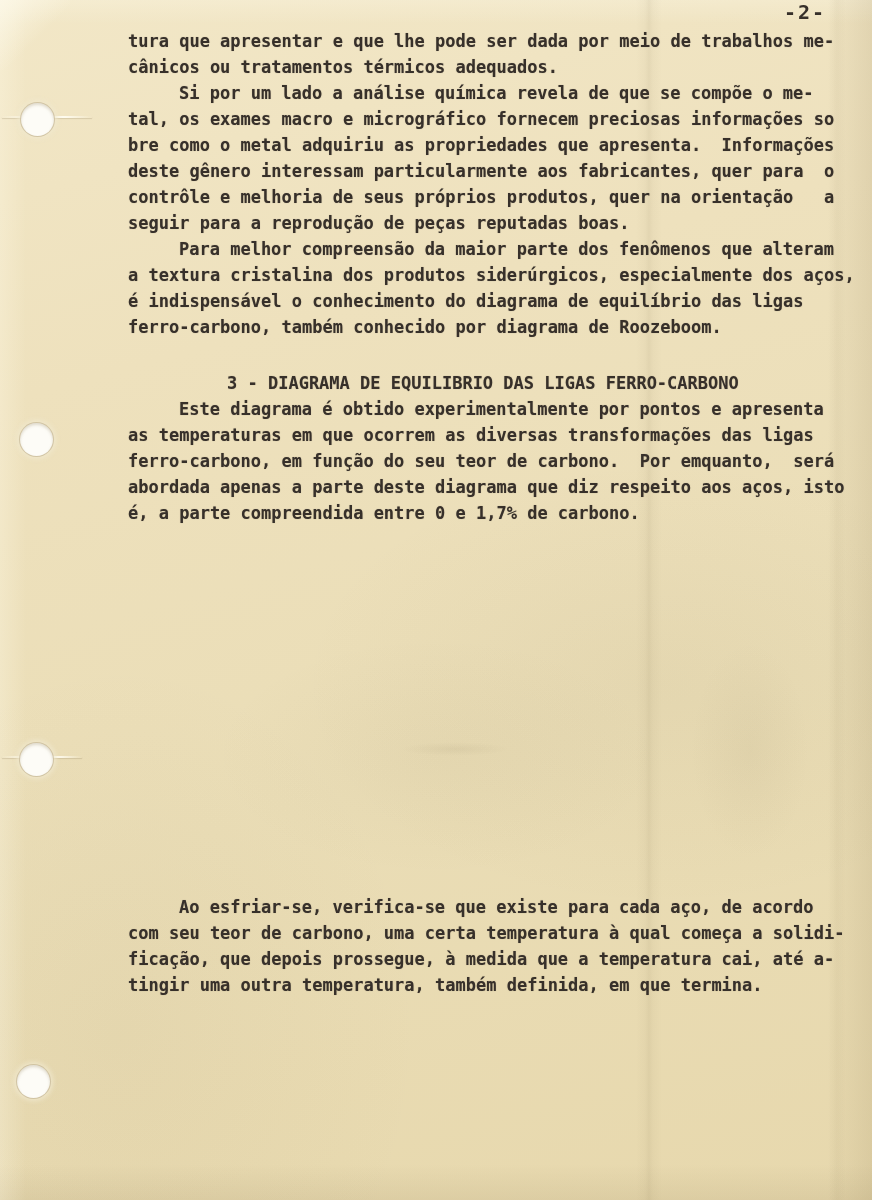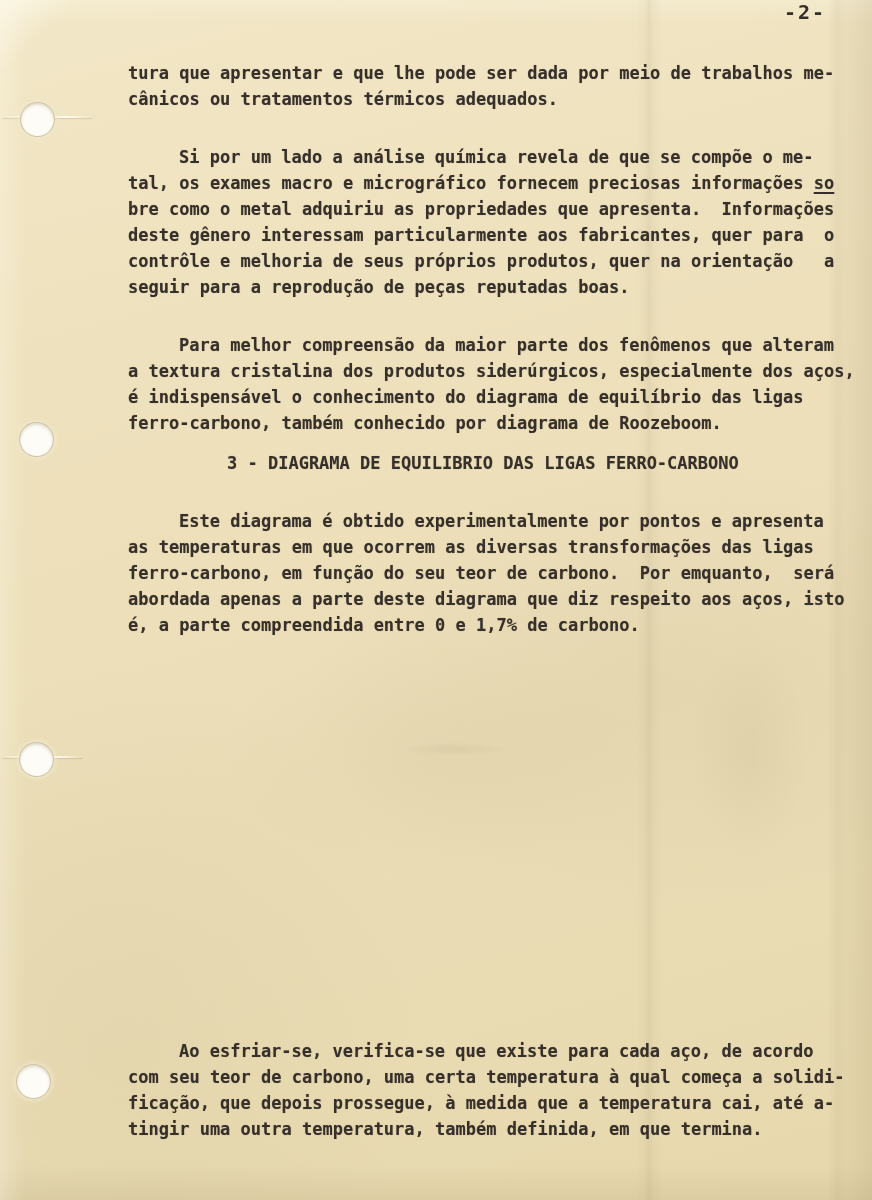--- a/index.html
+++ b/index.html
@@ -67,26 +67,25 @@
     position: absolute; left: 784px; top: 0px;
     font-size: 20px; font-weight: bold; letter-spacing: 2px;
     color: #37302a; z-index: 4;
   }
   .text-layer {
     position: absolute; left: 128px; top: 28px; width: 740px;
     color: #37302a; font-size: 17px; line-height: 26px; font-weight: bold;
     text-shadow: 0 0 1px rgba(55,48,42,0.35);
     z-index: 4;
   }
-  .para { white-space: pre; text-indent: 51px; margin-top: 32px; }
+  .para { white-space: pre; text-indent: 51px; }
   .para.no-indent { text-indent: 0; }
-  .para.heading { text-indent: 99px; margin-top: 14px; }
+  .para.heading { text-indent: 99px; margin-top: 30px; }
   .spacer { height: 368px; }
   .u {
-    text-decoration: underline;
     text-decoration-thickness: 2px;
     text-underline-offset: 3px;
   }
   .sub { position: relative; top: 0.33em; }
 </style>
 </head>
 <body>
 
 <div class="page">
 

